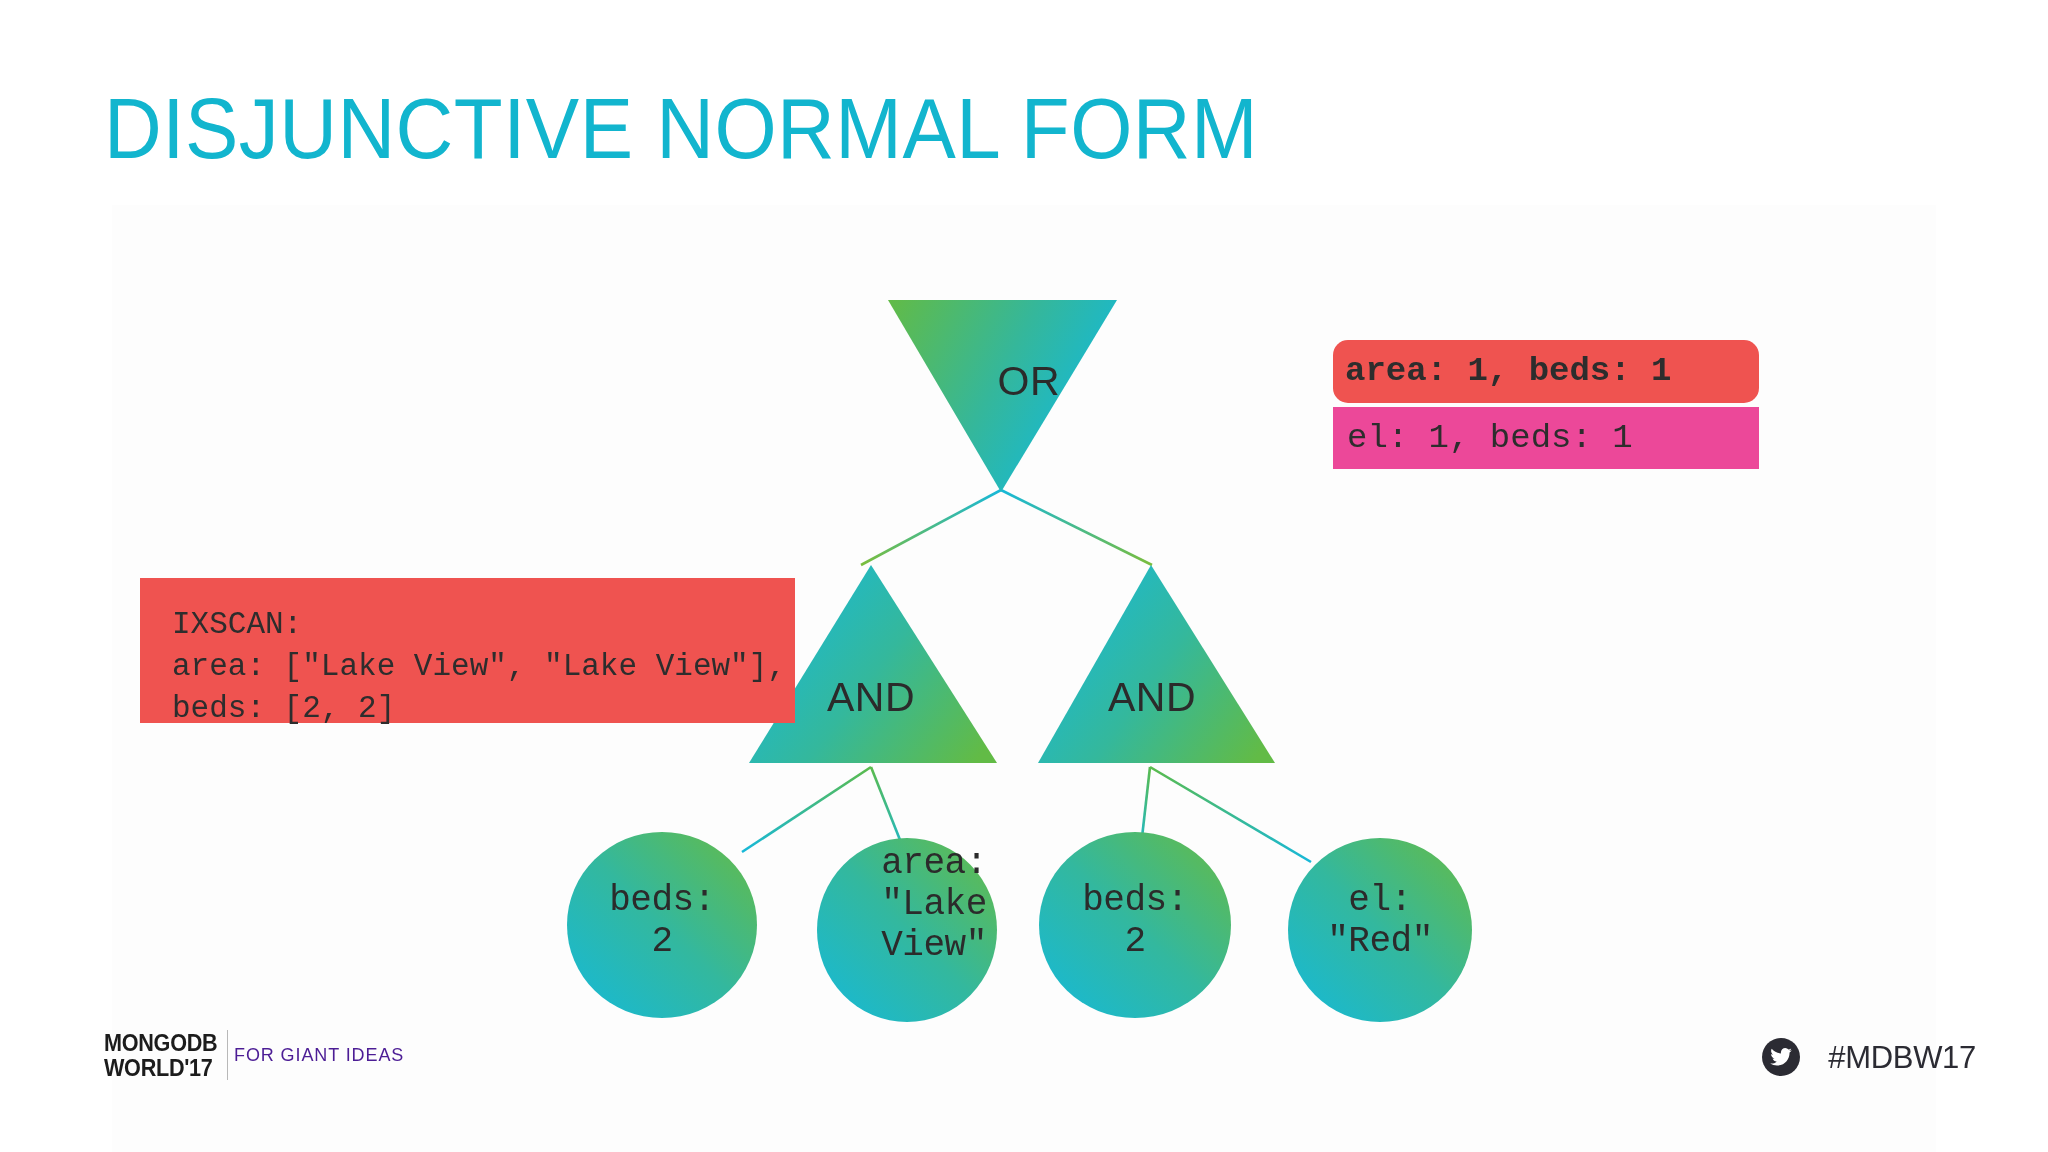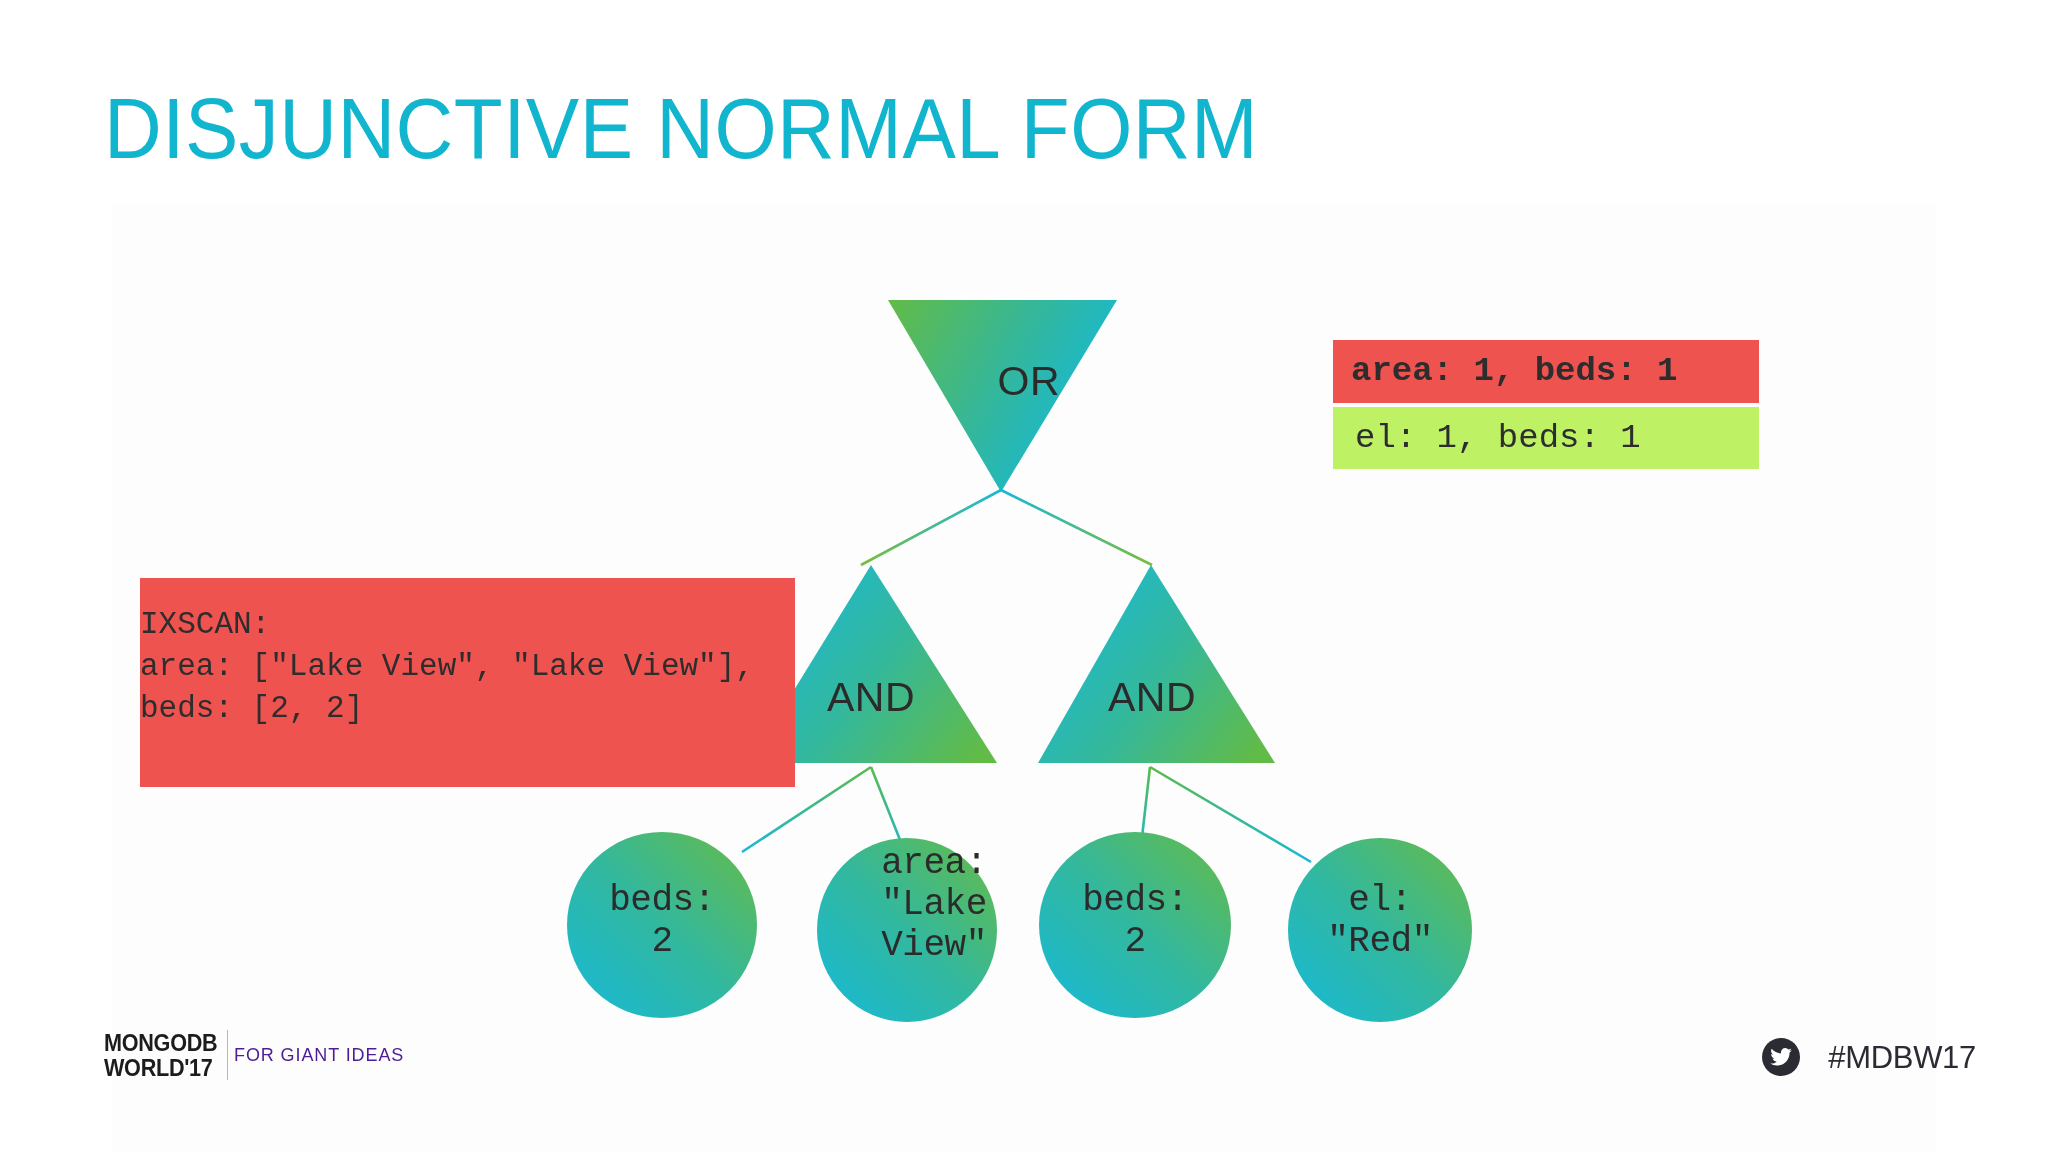--- a/index.html
+++ b/index.html
@@ -73,44 +73,45 @@
 
   
   .anno {
     position: absolute;
     font-family: "Liberation Mono", "DejaVu Sans Mono", monospace;
     color: #2d2d2d;
     white-space: pre;
   }
   .anno-ixscan {
     left: 140px; top: 578px;
-    width: 655px; height: 209px;
+    width: 655px; height: 145px;
     background: #ef5350;
     font-size: 31px;
     line-height: 42px;
-    padding: 26px 0 0 0;
+    padding: 26px 0 0 32px;
     box-sizing: border-box;
   }
   .anno-red {
     left: 1333px; top: 340px;
     width: 426px; height: 63px;
     background: #ef5350;
     font-size: 34px;
     line-height: 63px;
-    padding-left: 18px;
+    padding-left: 12px;
     box-sizing: border-box;
     font-weight: bold;
+    border-radius: 15px;
   }
   .anno-yellow {
     left: 1333px; top: 407px;
     width: 426px; height: 62px;
-    background: #bef264;
+    background: #ec4899;
     font-size: 34px;
     line-height: 62px;
-    padding-left: 22px;
+    padding-left: 14px;
     box-sizing: border-box;
   }
 
   
   .footer-logo {
     position: absolute;
     left: 104px; top: 1031px;
     font-family: "Liberation Sans", sans-serif;
     font-weight: bold;
     font-size: 23px;

